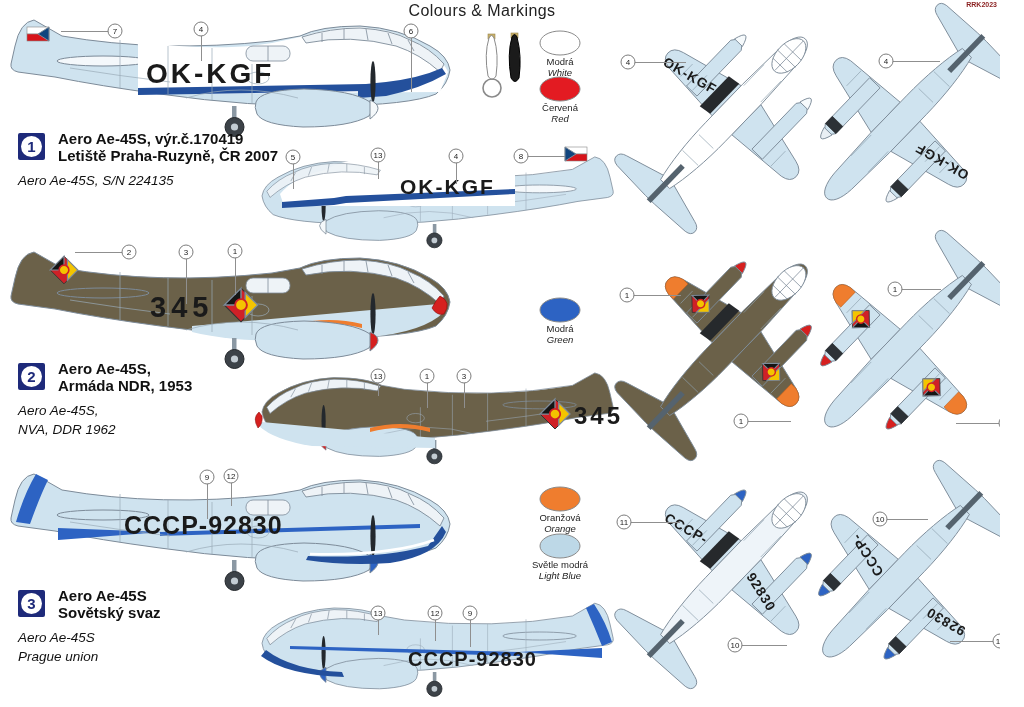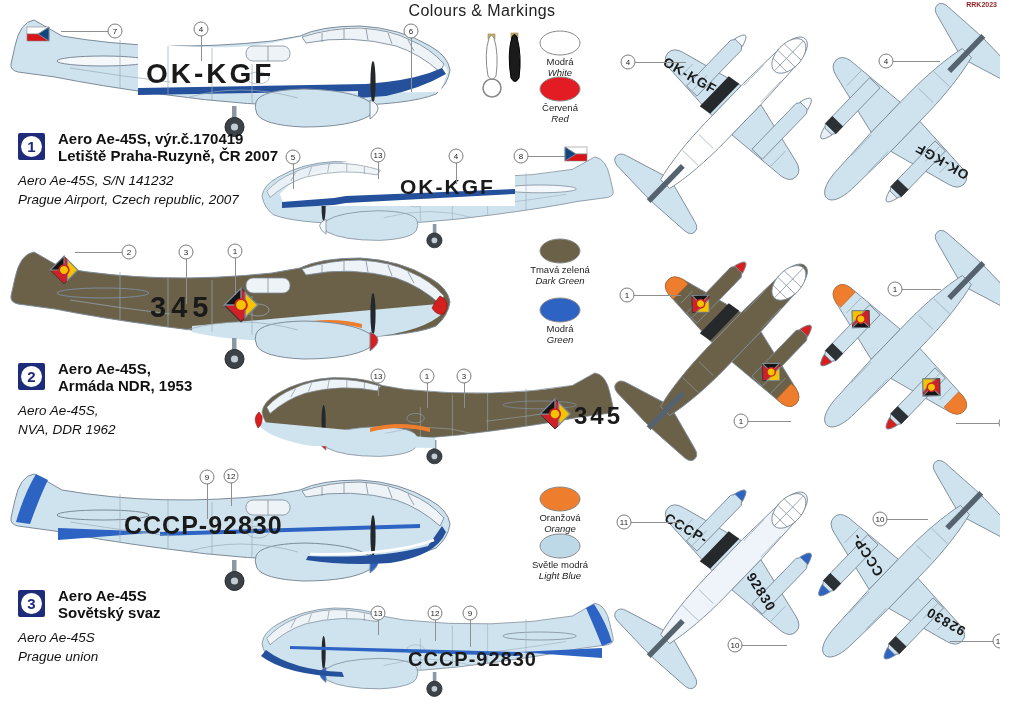--- a/index.html
+++ b/index.html
@@ -329,22 +329,21 @@
 
   <div class="stext" style="left:18px;top:131px">
     <div class="badge">
         <i>1</i>
       </div>
     <div class="bl">
       <div>Aero Ae-45S, výr.č.170419</div>
       <div>Letiště Praha-Ruzyně, ČR 2007</div>
     </div>
     <div class="il">
-      <div>Aero Ae-45S, S/N 141232</div>
-      <div>Prague Airport, Czech republic, 2007</div>
+      <div>Aero Ae-45S, S/N 224135</div>
     </div>
   </div>
   <div class="stext" style="left:18px;top:361px">
     <div class="badge">
         <i>2</i>
       </div>
     <div class="bl">
       <div>Aero Ae-45S,</div>
       <div>Armáda NDR, 1953</div>
     </div>
@@ -381,26 +380,20 @@
     <svg width="44" height="28">
         <ellipse cx="22" cy="14" rx="20" ry="12" stroke="#8a8a8a" fill="#ffffff"></ellipse>
       </svg>
     <span class="cz">Modrá</span><br><span class="en">White</span>
   </div>
   <div class="leg" style="top:75px">
     <svg width="44" height="28">
         <ellipse cx="22" cy="14" rx="20" ry="12" stroke="#8a8a8a" fill="#e31b22"></ellipse>
       </svg>
     <span class="cz">Červená</span><br><span class="en">Red</span>
-  </div>
-  <div class="leg" style="top:237px">
-    <svg width="44" height="28">
-        <ellipse cx="22" cy="14" rx="20" ry="12" stroke="#8a8a8a" fill="#6b6149"></ellipse>
-      </svg>
-    <span class="cz">Tmavá zelená</span><br><span class="en">Dark Green</span>
   </div>
   <div class="leg" style="top:296px">
     <svg width="44" height="28">
         <ellipse cx="22" cy="14" rx="20" ry="12" stroke="#8a8a8a" fill="#2d63c3"></ellipse>
       </svg>
     <span class="cz">Modrá</span><br><span class="en">Green</span>
   </div>
   <div class="leg" style="top:485px">
     <svg width="44" height="28">
         <ellipse cx="22" cy="14" rx="20" ry="12" stroke="#8a8a8a" fill="#ef7d2e"></ellipse>

